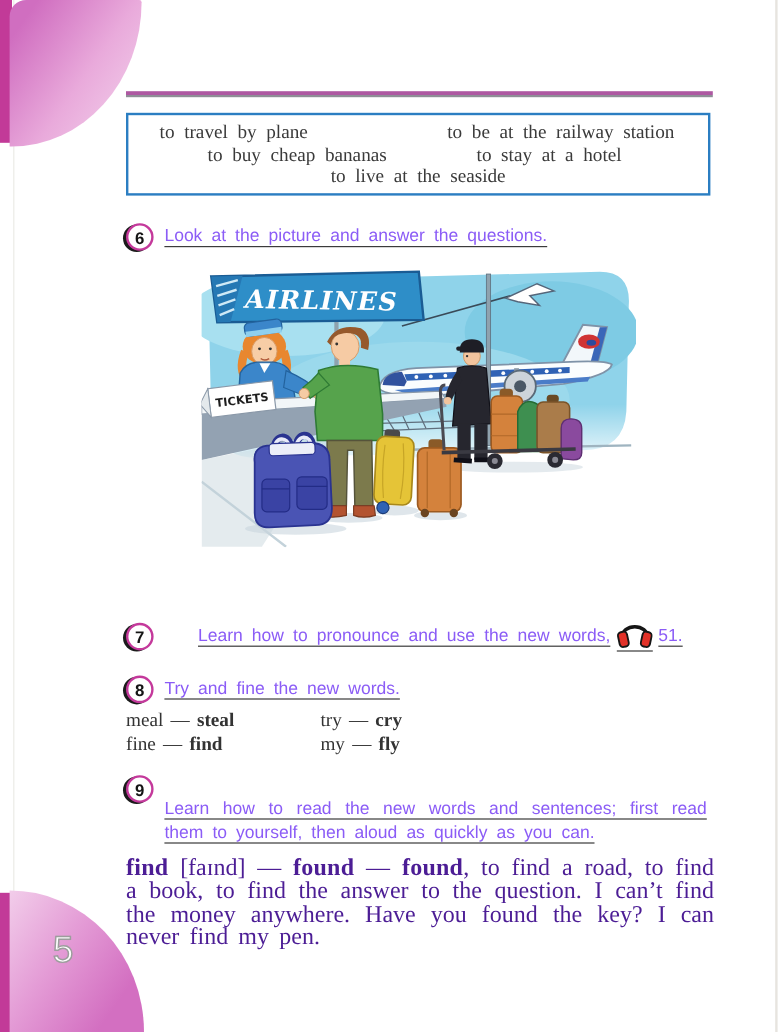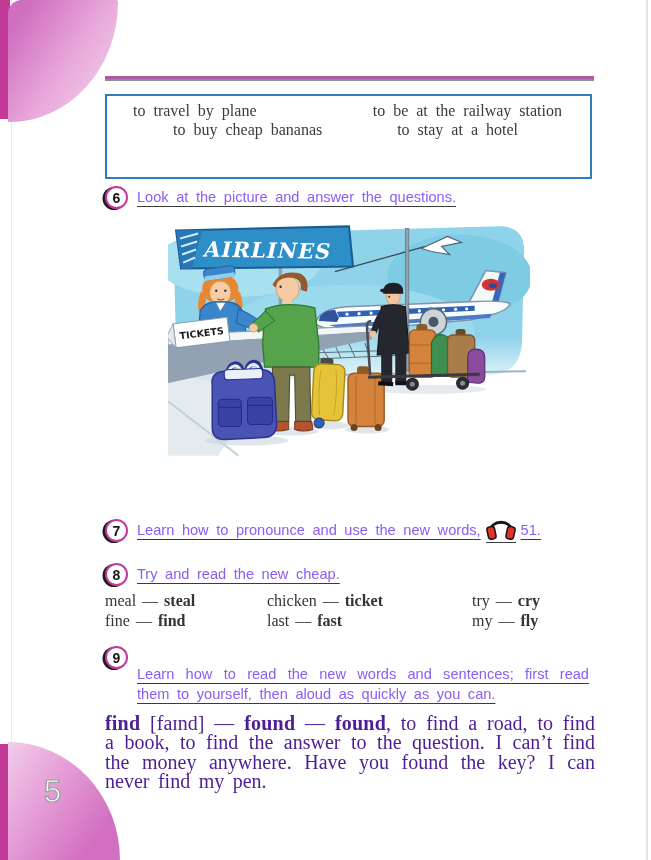--- a/index.html
+++ b/index.html
@@ -20,21 +20,21 @@
   .corner-bottom{position:absolute;left:8px;top:742px;width:112px;height:118px;
       border-radius:0 100% 0 0;
       background:linear-gradient(305deg,#d36fc1 20%,#e49cd6 60%,#f2cdea 100%);}
   .pagenum{position:absolute;left:36px;top:32px;font-family:"Liberation Sans",sans-serif;
       font-size:31px;color:#ffffff;-webkit-text-stroke:1.2px #9d9d9d;
       text-shadow:0 0 1px #aaa;letter-spacing:1px;}
   
   .rule{position:absolute;left:105px;top:76px;width:489px;height:5px;
       background:linear-gradient(to bottom,#ae58a2 0 58%,#8e8e96 58% 100%);}
   
-  .phrase-box{position:absolute;left:105px;top:94px;width:487px;height:85px;
+  .phrase-box{position:absolute;left:105px;top:94px;width:487px;height:69px;
       box-sizing:border-box;border:2px solid #2b7ec2;background:#fff;
       font-size:16px;color:#3a3a3a;word-spacing:4px;padding-top:6px;}
   .phrase-line{line-height:18.5px;display:flex;justify-content:space-between;}
   .phrase-line.l1{padding:0 28px 0 26px;}
   .phrase-line.l2{padding:0 72px 0 66px;}
   .phrase-line.l3{display:block;text-align:center;}
   
   .ex-row{position:absolute;left:105px;display:flex;gap:9px;align-items:flex-start;}
   .exnum{flex:0 0 auto;width:19px;height:19px;border-radius:50%;background:#fff;
       border:2px solid #c4399b;box-shadow:-2.5px 1px 0 #1b1b1b;
@@ -76,20 +76,23 @@
   <div class="rule"></div>
 
   <div class="phrase-box">
     <div class="phrase-line l1">
       <span>to travel by plane</span>
       <span>to be at the railway station</span>
     </div>
     <div class="phrase-line l2">
       <span>to buy cheap bananas</span>
       <span>to stay at a hotel</span>
+    </div>
+    <div class="phrase-line l3">
+      <span>to live at the seaside</span>
     </div>
   </div>
 
   <div class="ex-row" style="top:186px;">
     <div class="exnum">6</div>
     <div class="instr">Look at the picture and answer the questions.</div>
   </div>
 
   <svg class="pic" viewBox="0 0 360 230">
     <defs>
@@ -271,47 +274,43 @@
       <circle cx="243" cy="159" r="6.5" fill="#2a2a32"></circle>
         <circle cx="243" cy="159" r="2.5" fill="#8a8a94"></circle>
       <circle cx="293" cy="158" r="6.5" fill="#2a2a32"></circle>
         <circle cx="293" cy="158" r="2.5" fill="#8a8a94"></circle>
     </g>
   </svg>
 
 
   <div class="ex-row" style="top:519px;">
     <div class="exnum">7</div>
-    <div style="display:flex;align-items:flex-start;gap:5px;">
+    <div style="display:flex;align-items:flex-start;gap:5px;margin-left:28px;">
       <span class="instr">Learn how to pronounce and use the new words,</span>
       <span class="hp-wrap">
         <svg width="30" height="26" viewBox="0 0 30 27">
           <path d="M4,18 C3,4 27,4 26,18" fill="none" stroke="#161616" stroke-width="3"></path>
           <rect x="1" y="12" width="8" height="13" rx="3" fill="#e23128" stroke="#161616" stroke-width="1.6" transform="rotate(-12 5 18)"></rect>
           <rect x="21" y="12" width="8" height="13" rx="3" fill="#e23128" stroke="#161616" stroke-width="1.6" transform="rotate(12 25 18)"></rect>
         </svg>
       </span>
       <span class="instr">51.</span>
     </div>
   </div>
 
   <div class="ex-row" style="top:563px;">
     <div class="exnum">8</div>
-    <div class="instr">Try and read the new cheap.</div>
+    <div class="instr">Try and fine the new words.</div>
   </div>
 
   <div class="pairs">
     <div class="pair-col c1">
         <div><span>meal — </span><b>steal</b></div>
         <div><span>fine — </span><b>find</b></div>
       </div>
-    <div class="pair-col c2">
-        <div><span>chicken — </span><b>ticket</b></div>
-        <div><span>last — </span><b>fast</b></div>
-      </div>
     <div class="pair-col c3">
         <div><span>try — </span><b>cry</b></div>
         <div><span>my — </span><b>fly</b></div>
       </div>
   </div>
 
   <div class="ex-row" style="top:646px;">
     <div class="exnum">9</div>
     <div class="instr ex9-label">Learn how to read the new words and sentences; first read them to yourself, then aloud as quickly as you can.</div>
   </div>

